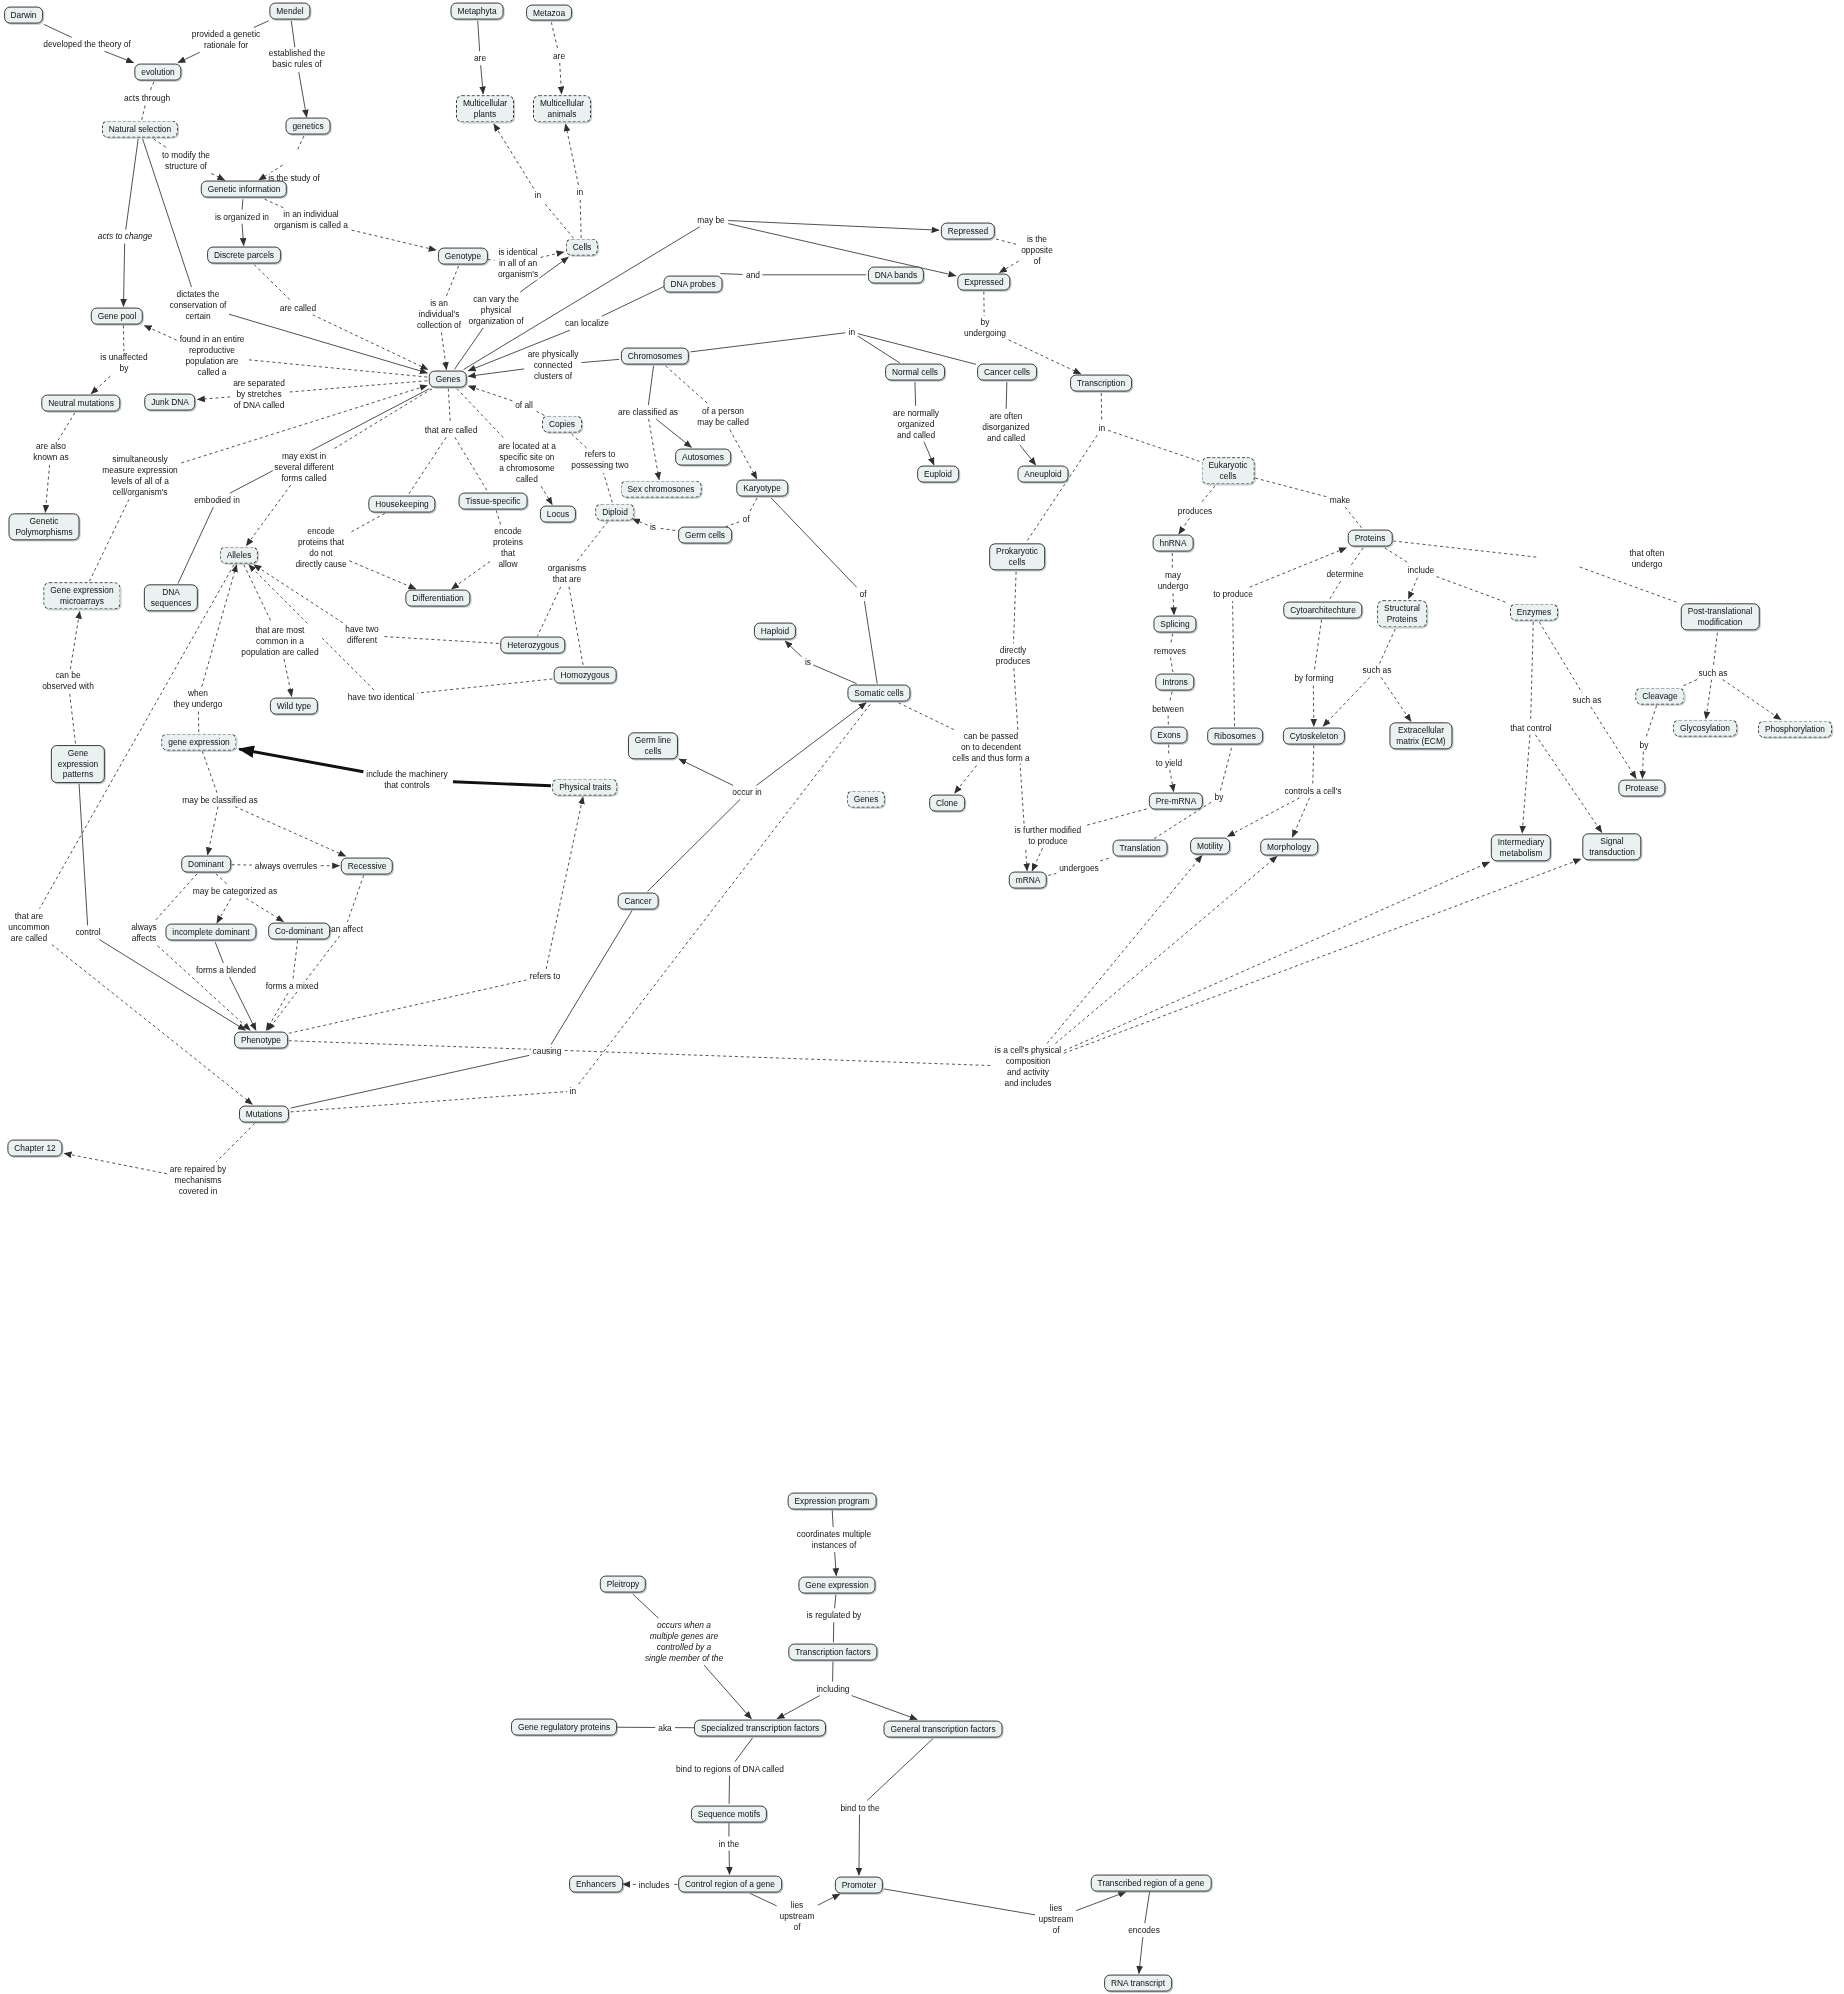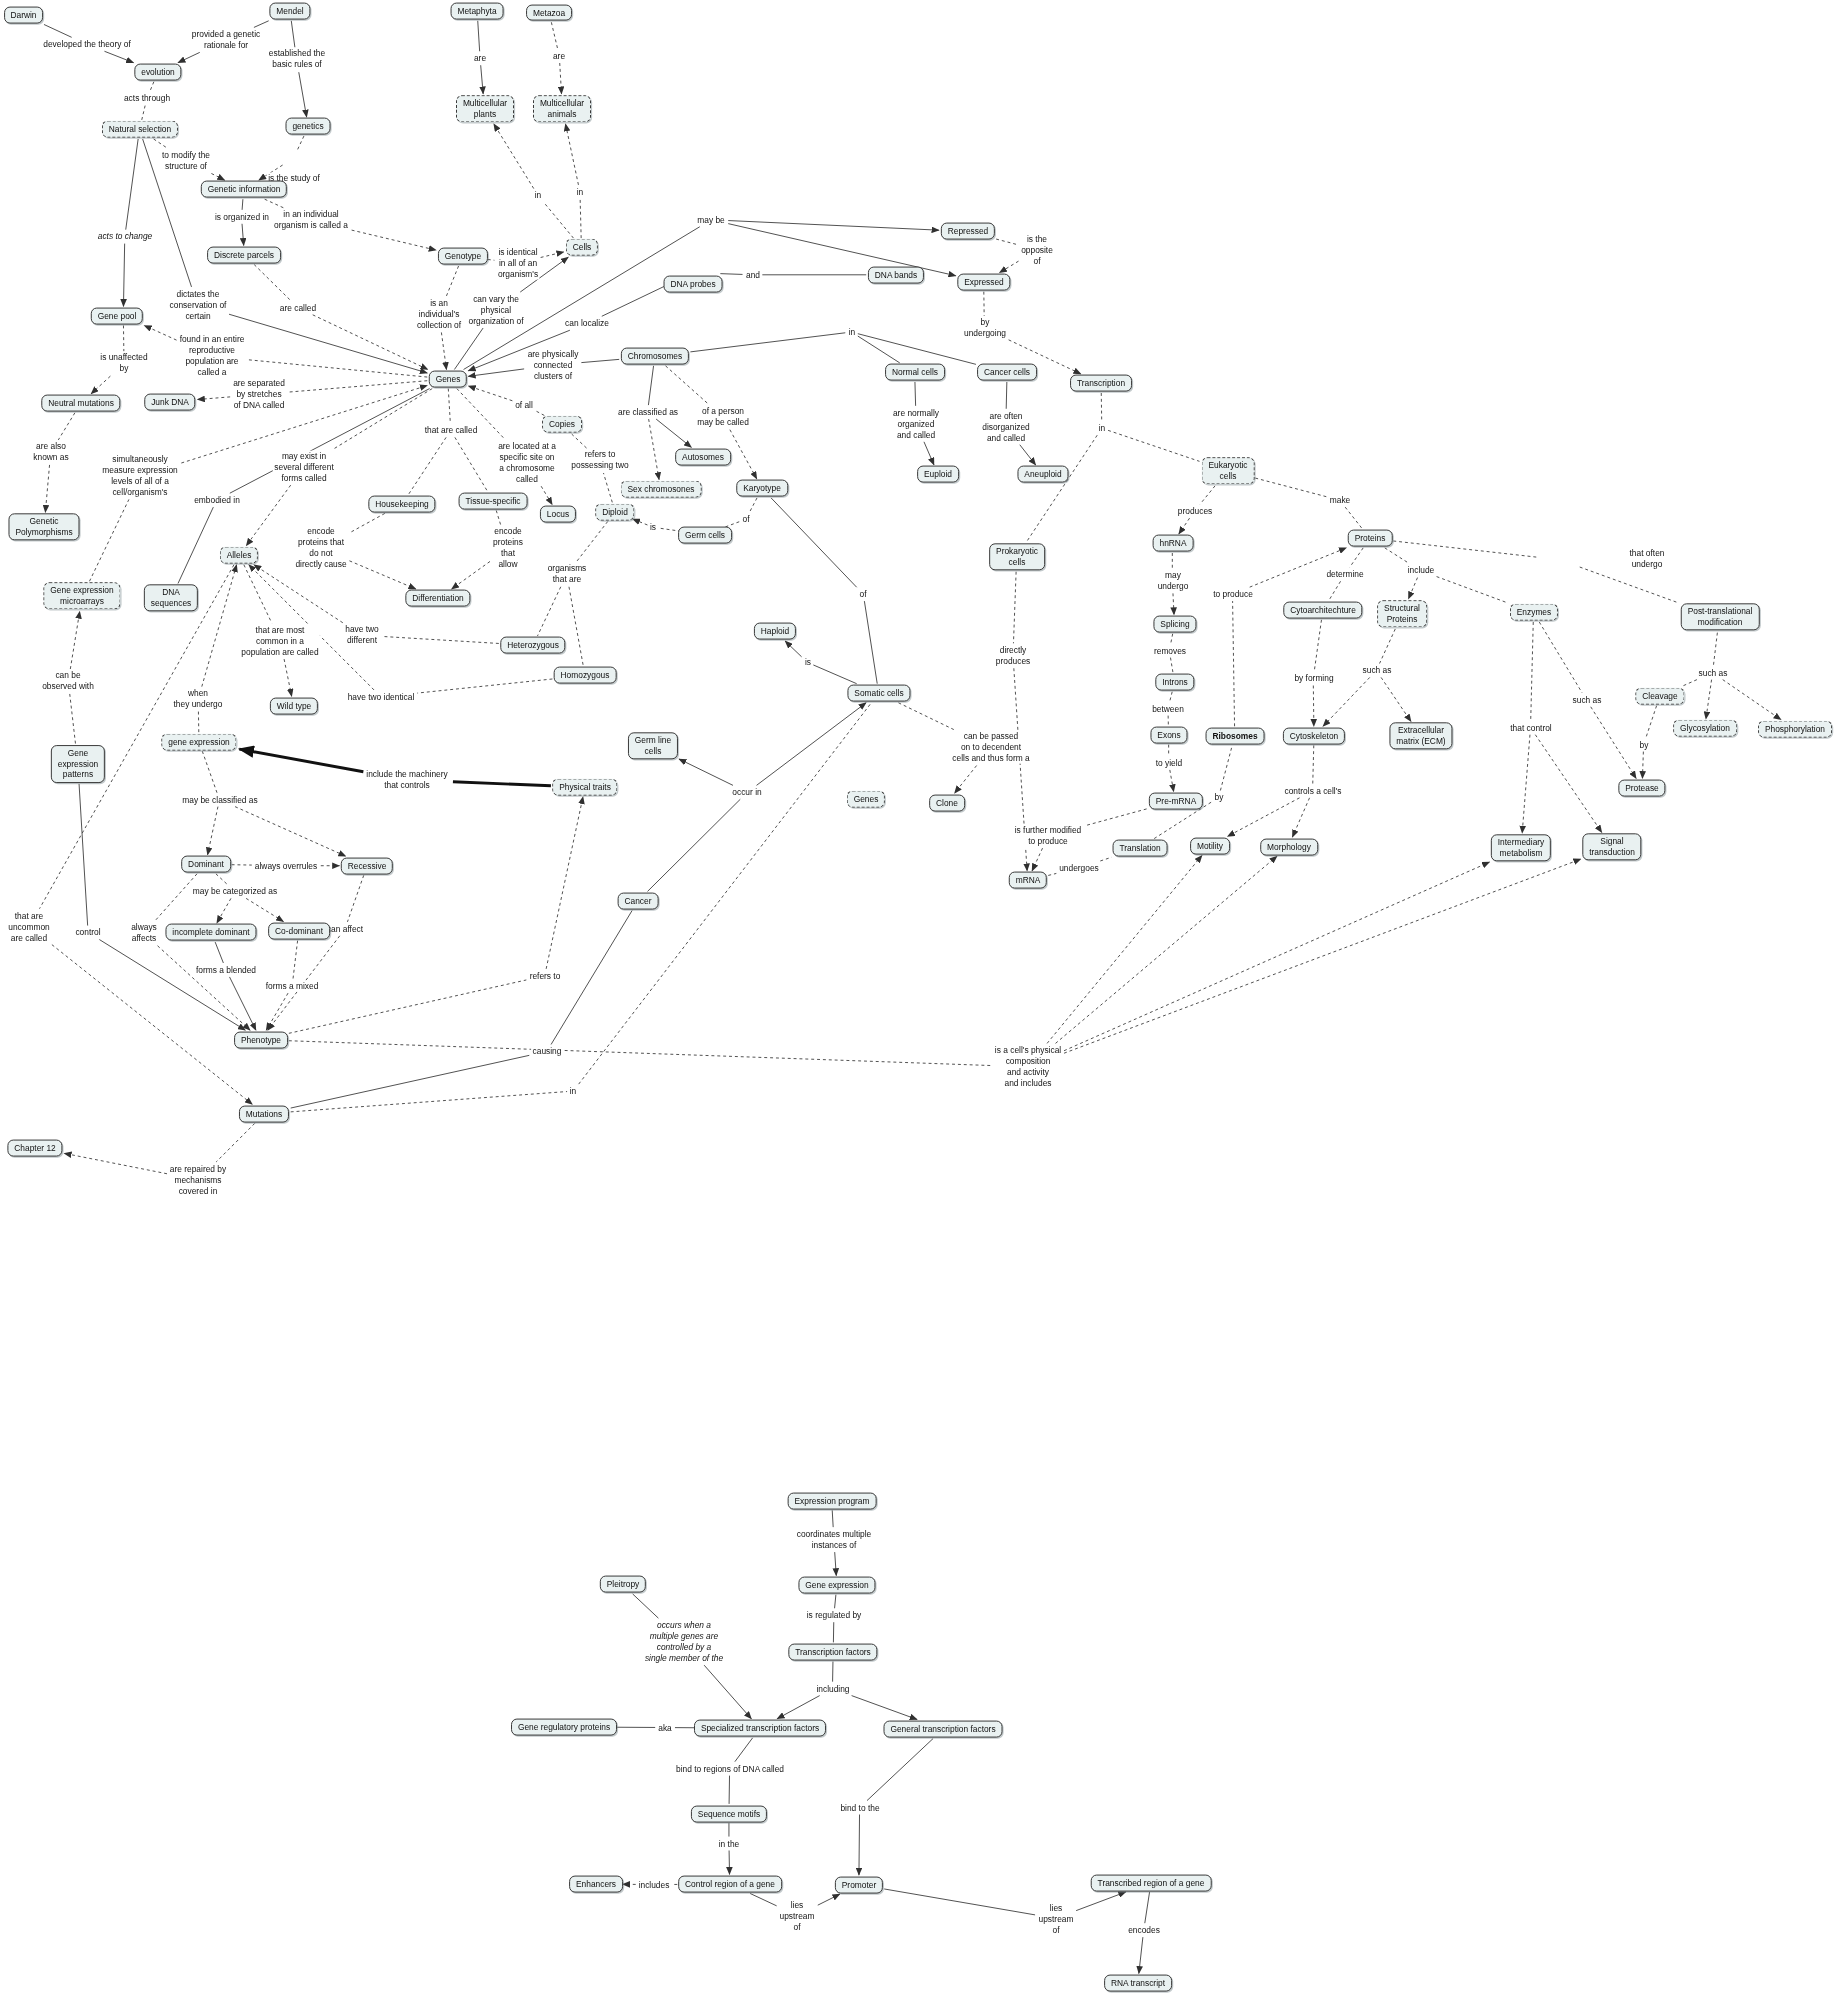--- a/index.html
+++ b/index.html
@@ -502,21 +502,21 @@
 modification</div>
     <div class="node" style="left: 1175px; top: 624px;">Splicing</div>
     <div class="node" style="left: 533px; top: 645px;">Heterozygous</div>
     <div class="node" style="left: 775px; top: 631px;">Haploid</div>
     <div class="node" style="left: 1175px; top: 682px;">Introns</div>
     <div class="node" style="left: 294px; top: 706px;">Wild type</div>
     <div class="node" style="left: 585px; top: 675px;">Homozygous</div>
     <div class="node" style="left: 879px; top: 693px;">Somatic cells</div>
     <div class="node dashed" style="left: 1660px; top: 696px;">Cleavage</div>
     <div class="node" style="left: 1169px; top: 735px;">Exons</div>
-    <div class="node" style="left: 1235px; top: 736px; font-weight: bold;">Ribosomes</div>
+    <div class="node" style="left: 1235px; top: 736px;">Ribosomes</div>
     <div class="node" style="left: 1314px; top: 736px;">Cytoskeleton</div>
     <div class="node" style="left: 1421px; top: 736px;">Extracellular
 matrix (ECM)</div>
     <div class="node" style="left: 78px; top: 764px;">Gene
 expression
 patterns</div>
     <div class="node dashed" style="left: 199px; top: 742px;">gene expression</div>
     <div class="node" style="left: 653px; top: 746px;">Germ line
 cells</div>
     <div class="node dashed" style="left: 1705px; top: 728px;">Glycosylation</div>

